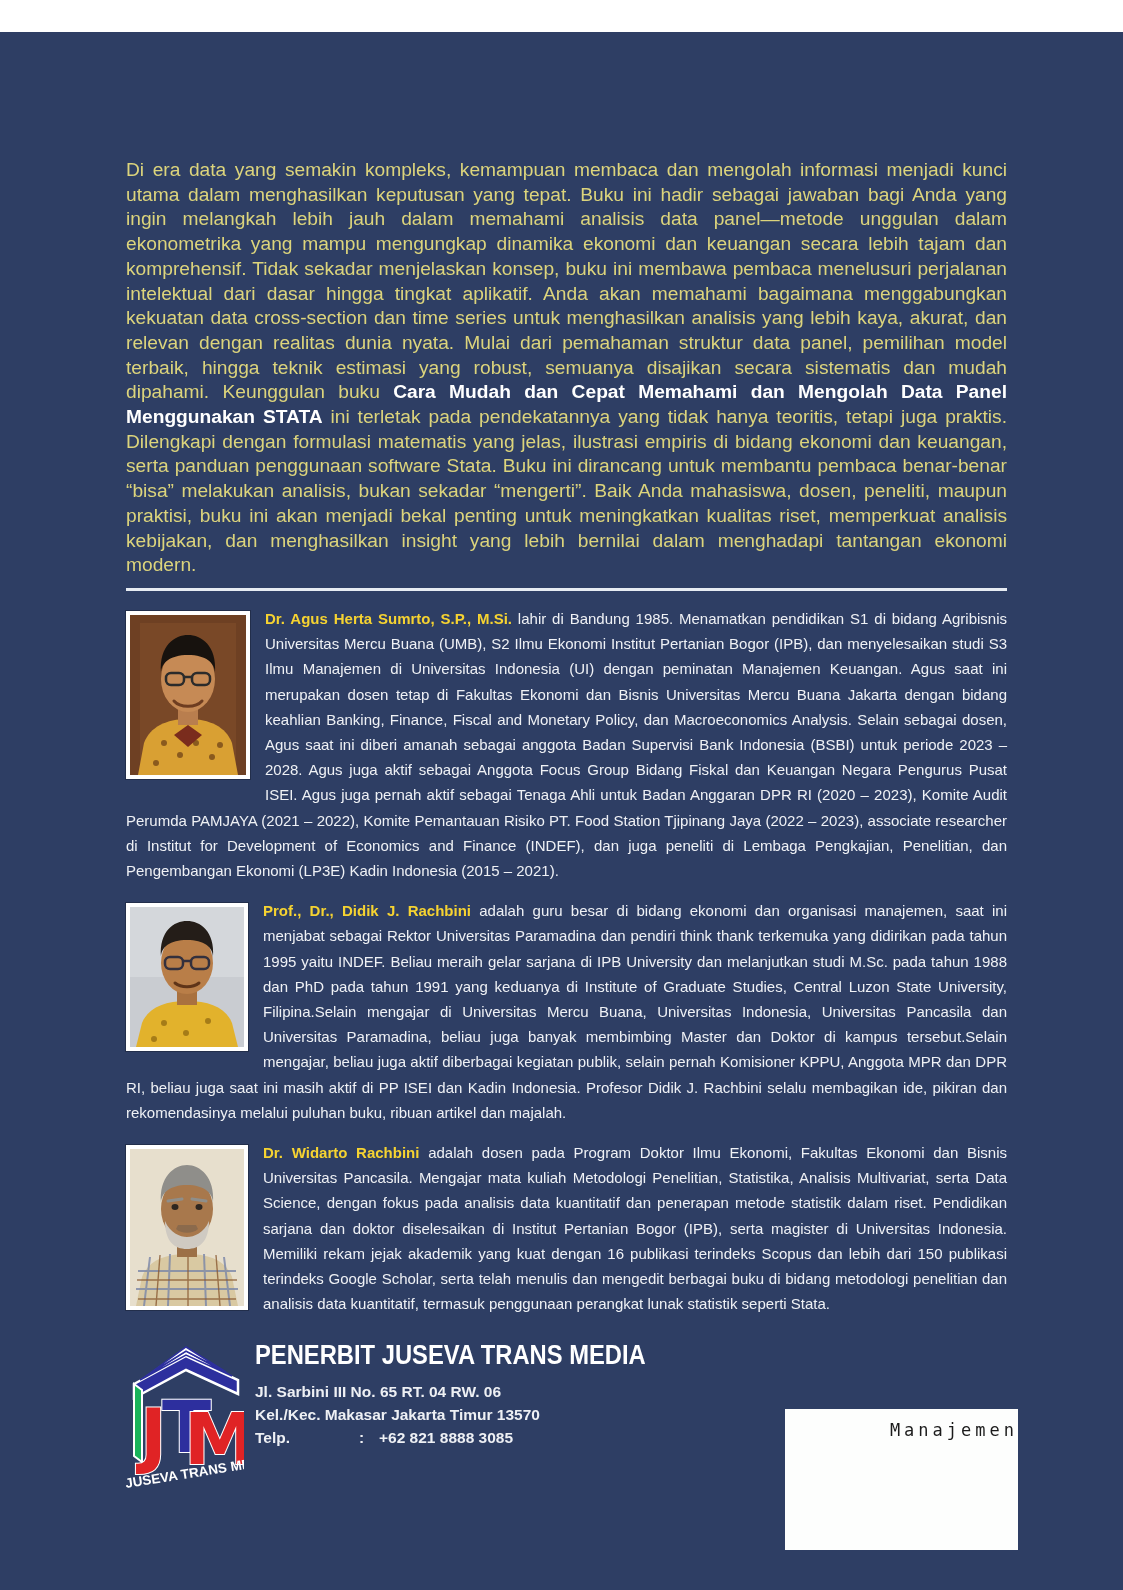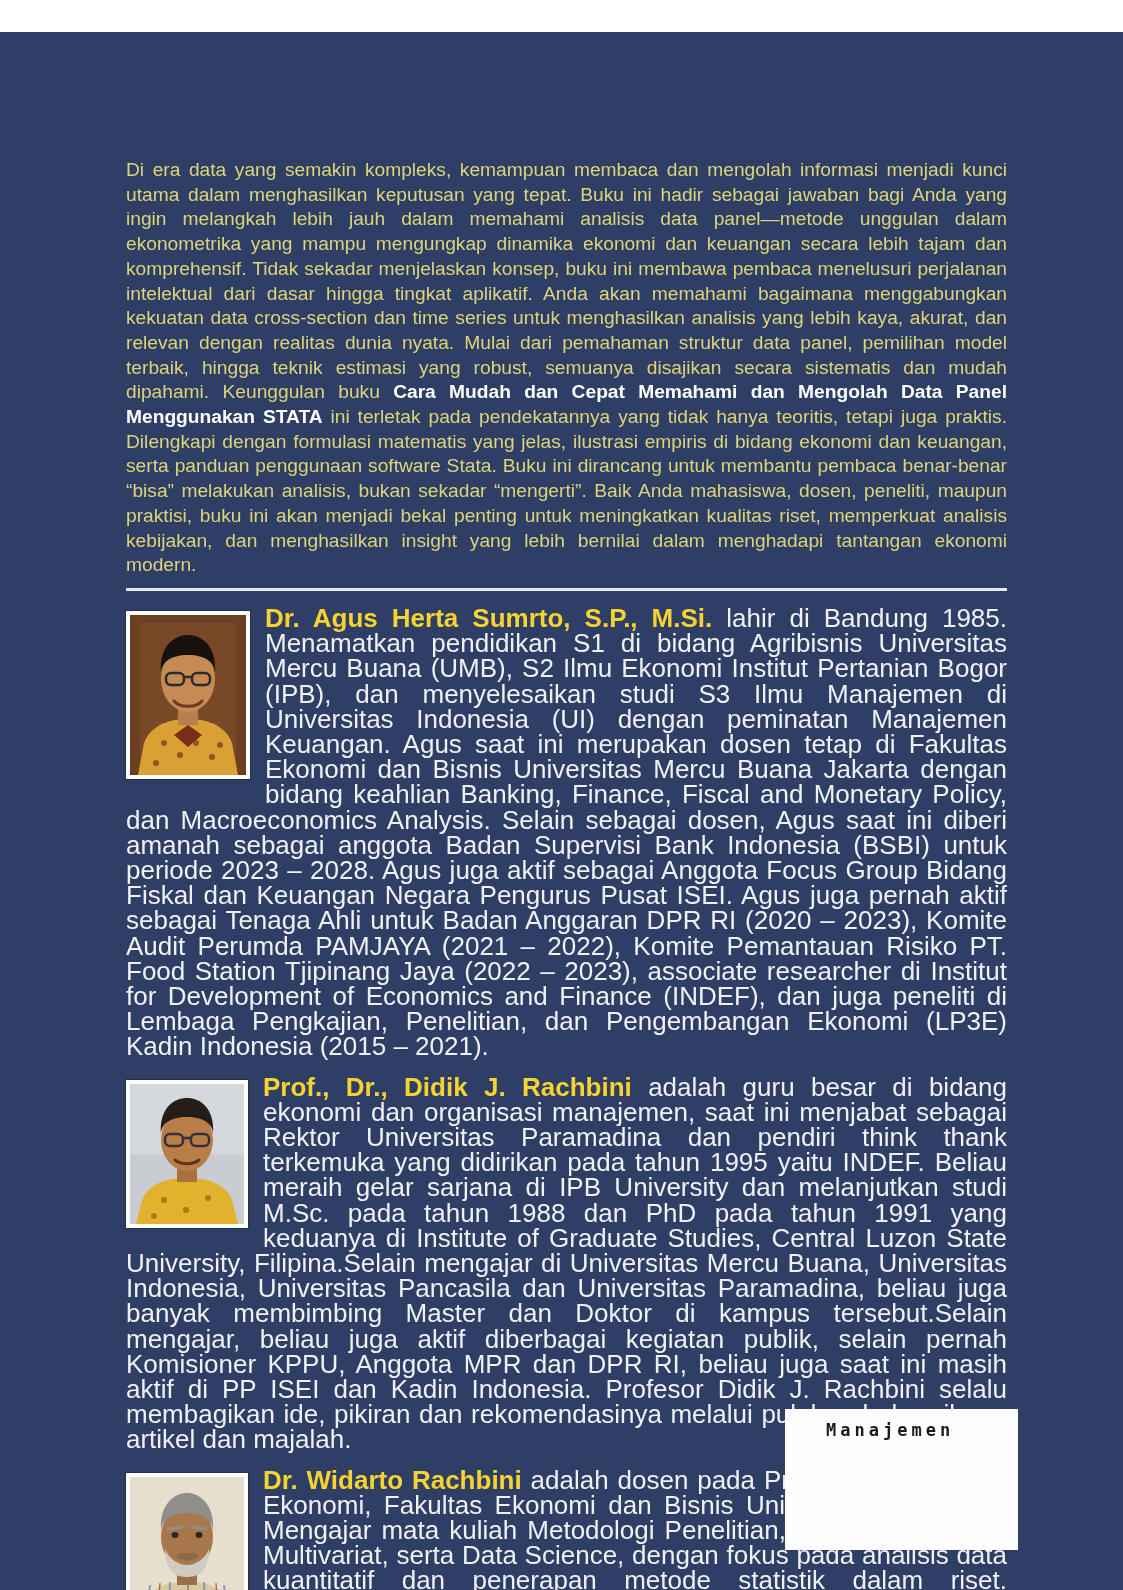--- a/index.html
+++ b/index.html
@@ -22,21 +22,21 @@
   }
   .intro .hl{color:#ffffff;font-weight:bold;}
   .sep{
     border:none;
     border-top:3px solid #e6ebf2;
     margin:10px 0 0 0;
   }
   .bio{margin-top:15px;}
   .bio p{
     margin:0;
-    font-size:26px;line-height:25.2px;
+    font-size:15px;line-height:25.2px;
     color:#eff1f5;
     text-align:justify;
   }
   .bio .name{color:#f6d331;font-weight:bold;}
   .photo{
     float:left;
     display:block;
     border:4px solid #ffffff;
     margin:5px 15px 4px 0;
     box-shadow:0 0 0 1px rgba(0,0,0,.25);
@@ -66,23 +66,23 @@
   .contacts td.lbl{width:104px;}
   .contacts td.sep-col{width:20px;}
   .category-box{
     position:absolute;left:785px;top:1377px;
     width:233px;height:141px;
     background:#fdfefd;
   }
   .category-box .cat-label{
     display:block;
     margin-top:11px;
-    text-align:left;
+    text-align:right;
     font-family:"DejaVu Sans Mono", monospace;
-    font-weight:bold;
+    font-weight:normal;
     font-size:17px;
     letter-spacing:4px;
     color:#1b1b1b;
     padding-left:41px;
   }
 </style>
 </head>
 <body>
 
 <div class="page">
@@ -175,20 +175,21 @@
             <text x="14" y="122" fill="#e02325" stroke="#ffffff" stroke-width="2" paint-order="stroke">J</text>
             <text x="36" y="114" fill="#2d2f9e" stroke="#ffffff" stroke-width="2" paint-order="stroke">T</text>
             <text x="58" y="126" fill="#e02325" stroke="#ffffff" stroke-width="2" paint-order="stroke">M</text>
           </g>
           <text x="0" y="150" transform="rotate(-9 0 150)" font-family="Liberation Sans, sans-serif" font-weight="bold" font-size="13.5" fill="#ffffff">JUSEVA TRANS MEDIA</text>
         </svg>
       </div>
       <div class="pubinfo">
         <div class="pubtitle">PENERBIT JUSEVA TRANS MEDIA</div>
         <div class="addr-block">
+          <div class="addr">Jl. Sarbini III No. 65 RT. 04 RW. 06</div>
           <div class="addr">Kel./Kec. Makasar Jakarta Timur 13570</div>
         </div>
         <table class="contacts">
           <tbody>
               <tr>
             <td class="lbl">Telp.</td>
             <td class="sep-col">:</td>
             <td>+62 821 8888 3085</td>
           </tr>
 

